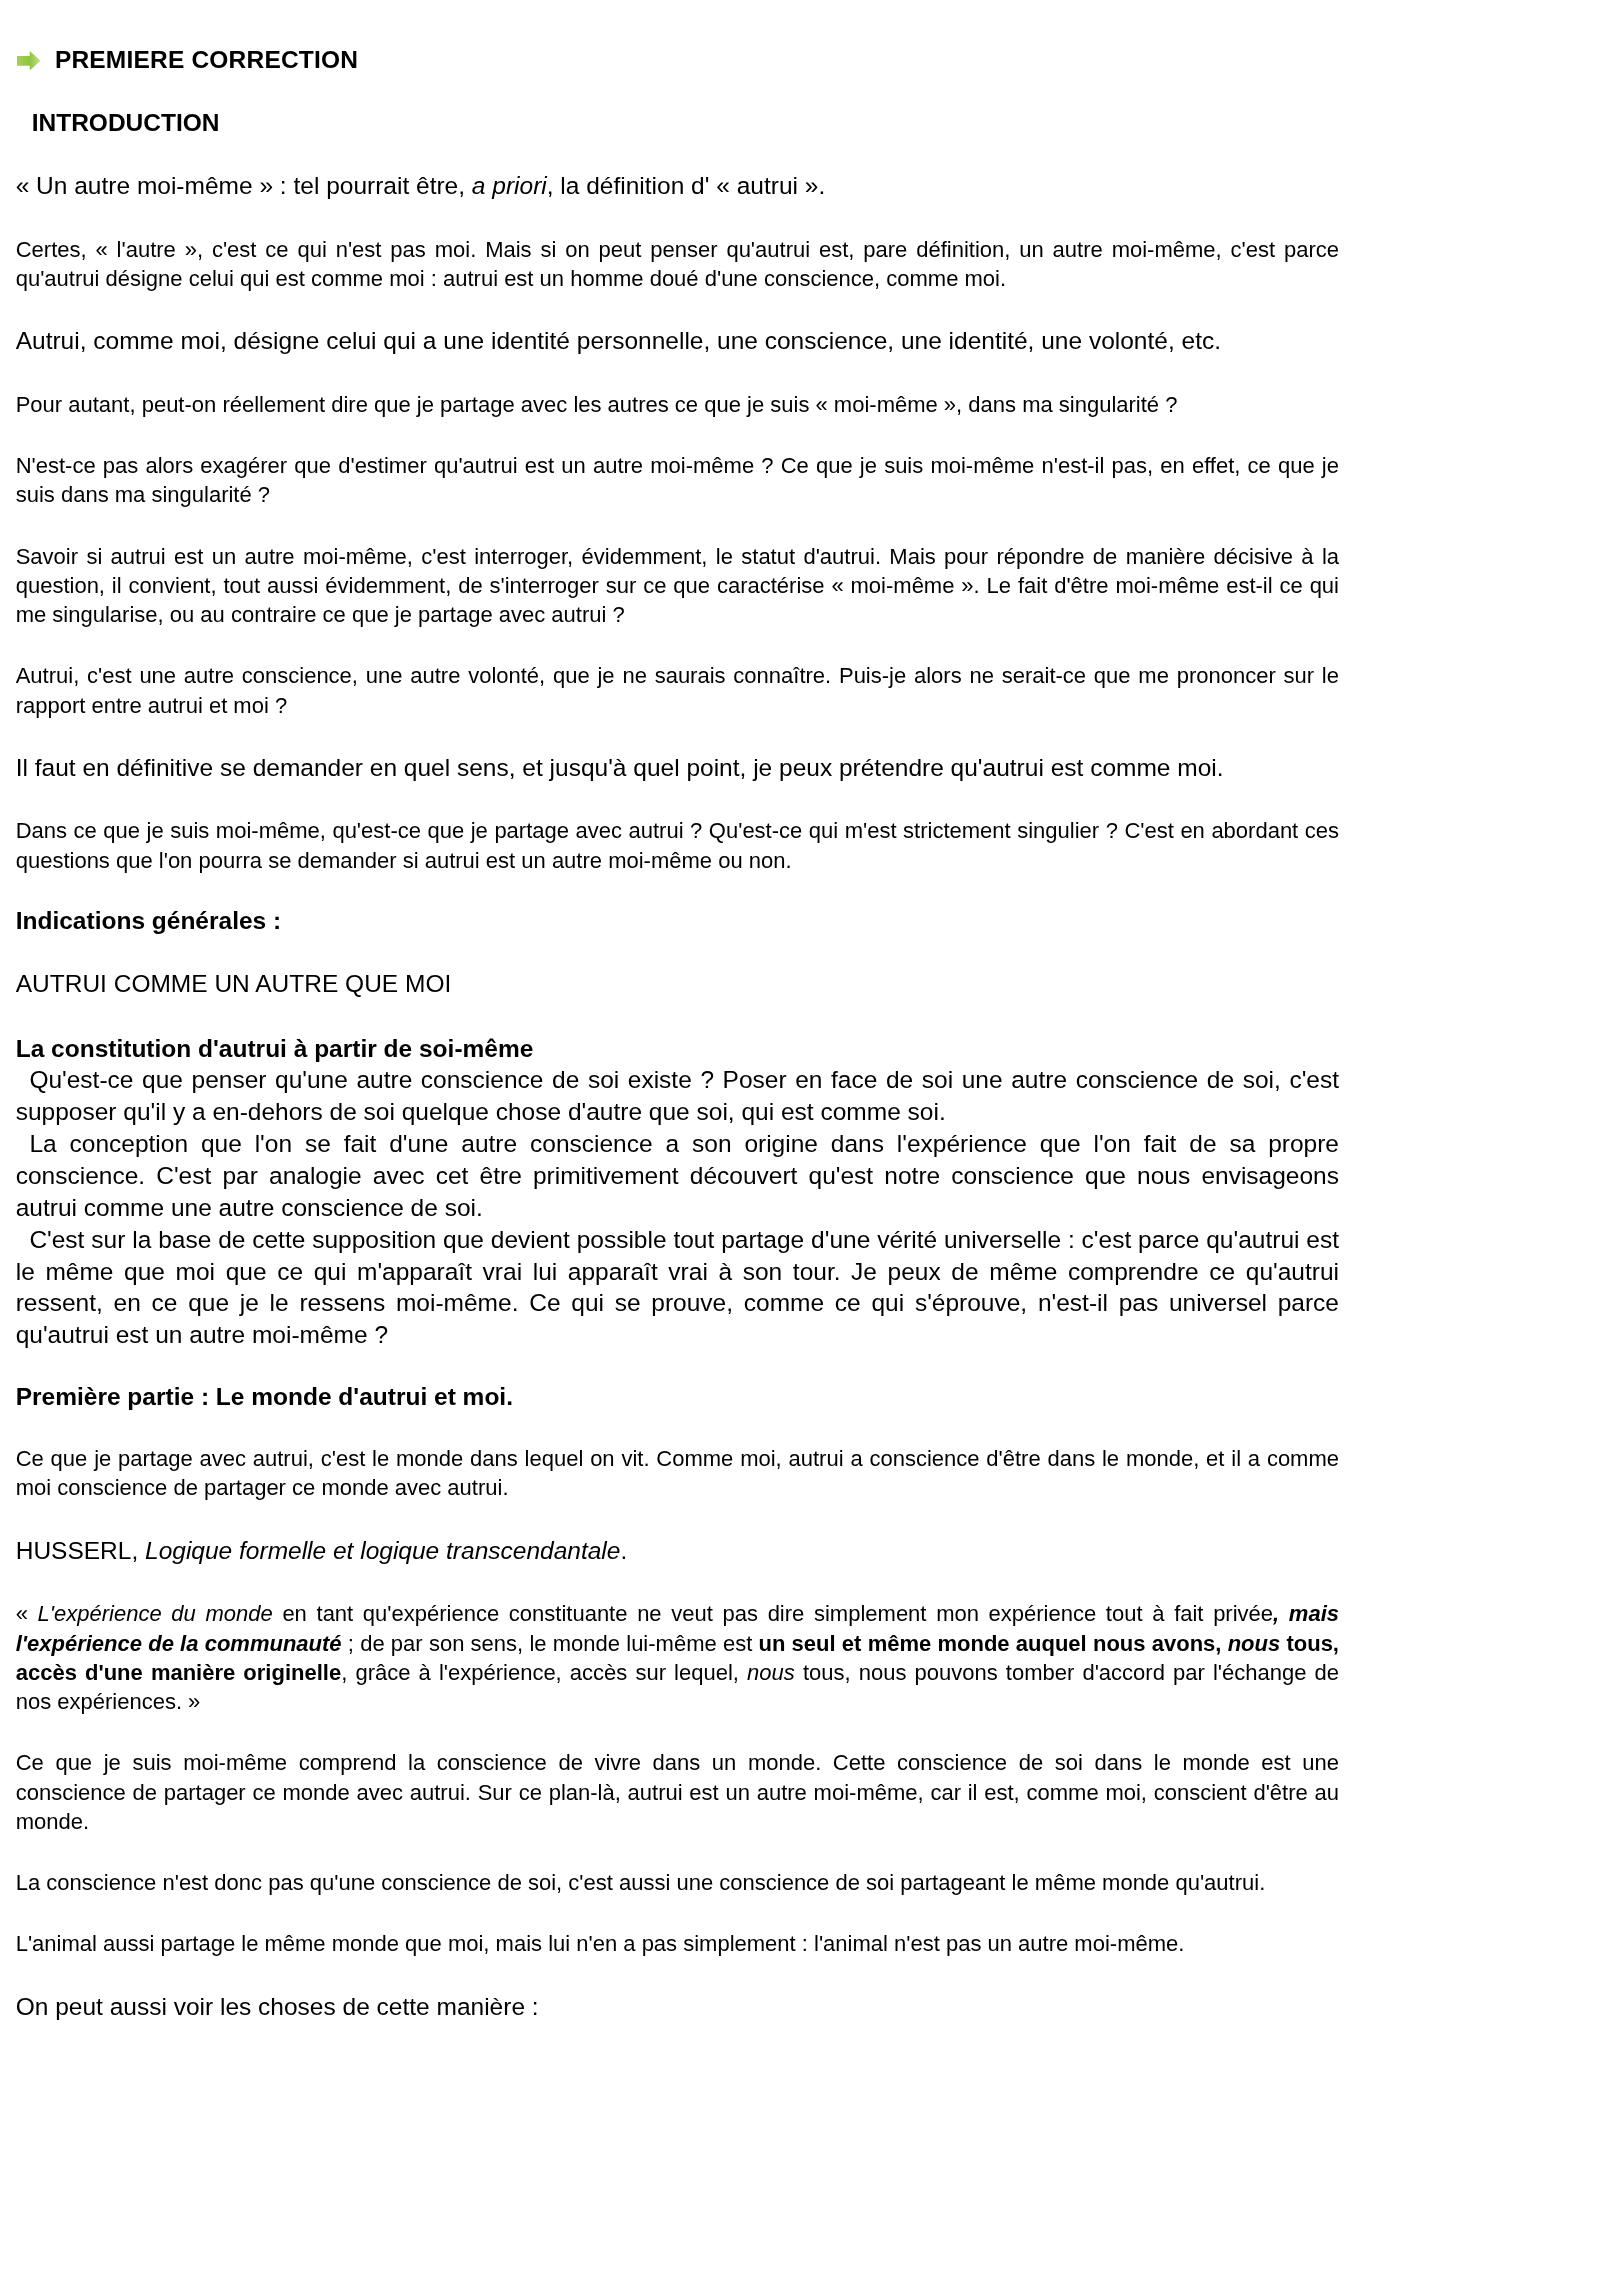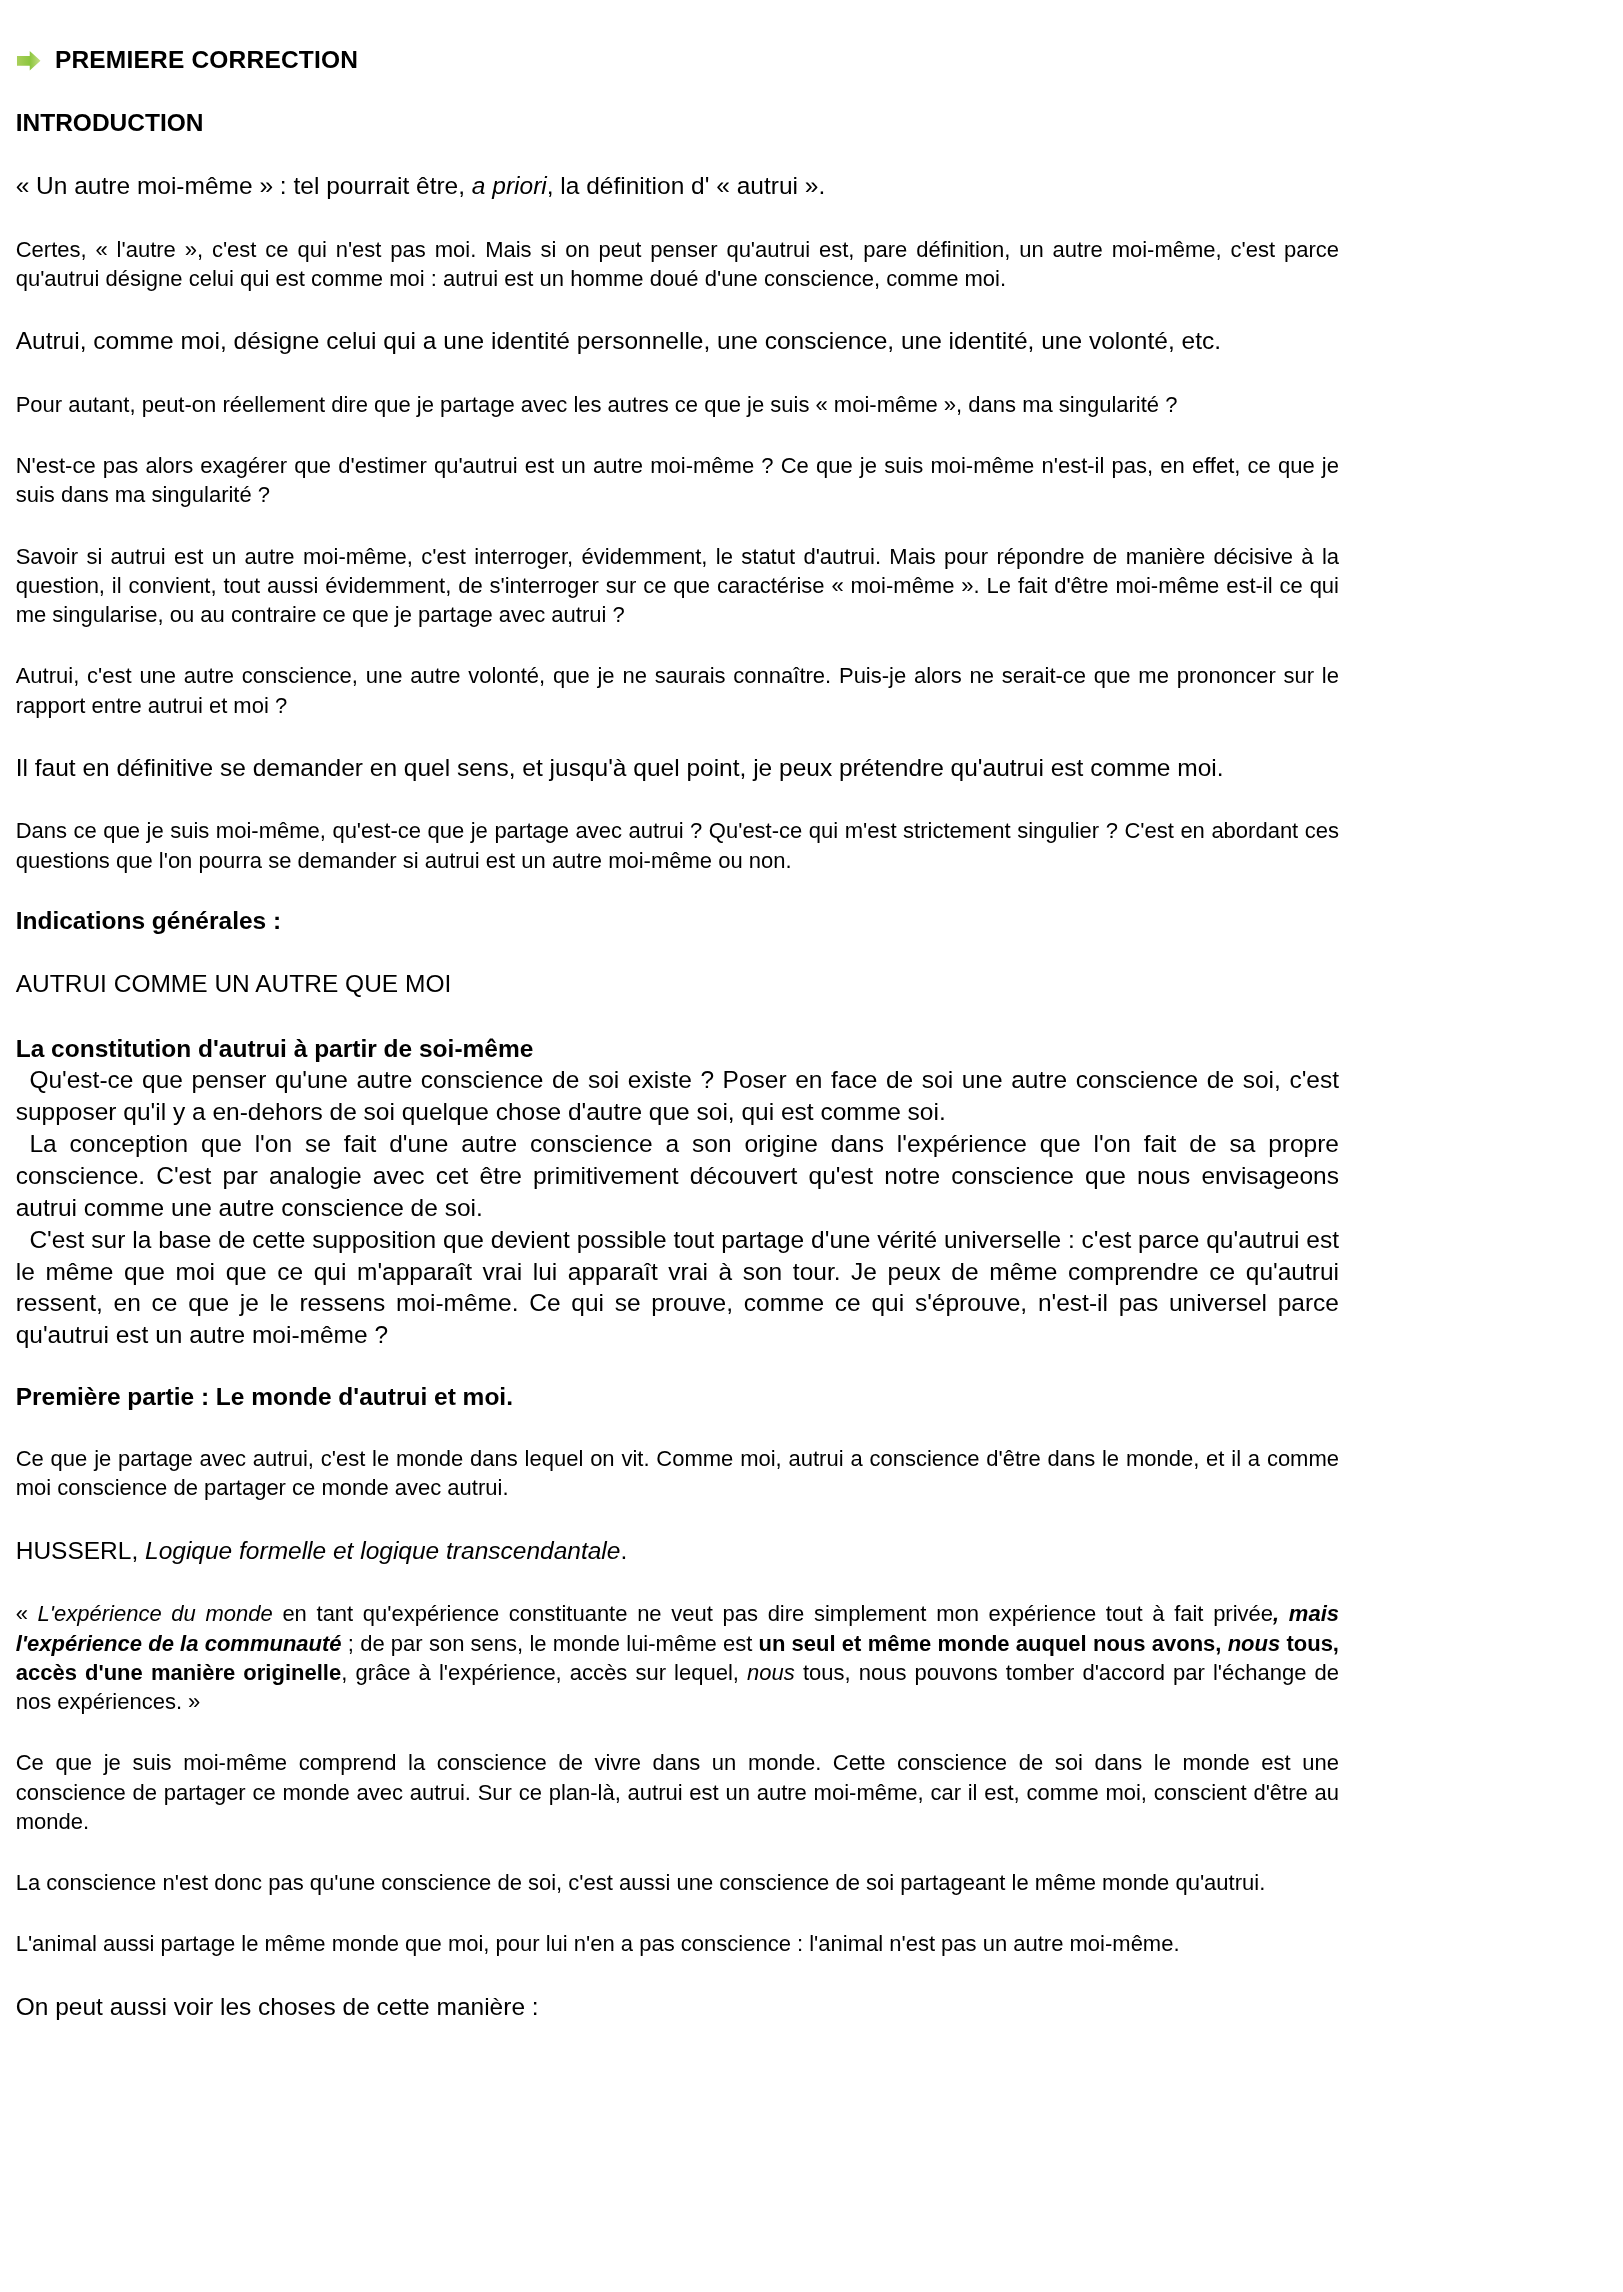--- a/index.html
+++ b/index.html
@@ -40,21 +40,21 @@
     font-weight: bold;
     letter-spacing: 0.2px;
     line-height: 1.1;
     white-space: nowrap;
   }
 
   
   h2.section-heading {
     font-size: 24.5px;
     font-weight: bold;
-    margin: 0 0 33px 0;
+    margin: 0 0 33px 16px;
     line-height: 1.15;
   }
   h3.sub-heading {
     font-size: 24.5px;
     font-weight: bold;
     margin: 0 0 33px 0;
     line-height: 1.15;
   }
 
   
@@ -153,18 +153,18 @@
   <p class="body-par">Ce que je partage avec autrui, c'est le monde dans lequel on vit. Comme moi, autrui a conscience d'être dans le monde, et il a comme moi conscience de partager ce monde avec autrui.</p>
 
   <p class="plain-par"><span>HUSSERL, </span><em>Logique formelle et logique transcendantale</em><span>.</span></p>
 
   <p class="body-par"><span>« </span><em>L'expérience du monde</em><span> en tant qu'expérience constituante ne veut pas dire simplement mon expérience tout à fait privée</span><strong class="bi">, mais l'expérience de la communauté</strong><span> ; de par son sens, le monde lui-même est </span><strong>un seul et même monde auquel nous avons, </strong><strong class="bi">nous</strong><strong> tous, accès d'une manière originelle</strong><span>, grâce à l'expérience, accès sur lequel, </span><em>nous</em><span> tous, nous pouvons tomber d'accord par l'échange de nos expériences. »</span></p>
 
   <p class="body-par">Ce que je suis moi-même comprend la conscience de vivre dans un monde. Cette conscience de soi dans le monde est une conscience de partager ce monde avec autrui. Sur ce plan-là, autrui est un autre moi-même, car il est, comme moi, conscient d'être au monde.</p>
 
   <p class="body-par">La conscience n'est donc pas qu'une conscience de soi, c'est aussi une conscience de soi partageant le même monde qu'autrui.</p>
 
-  <p class="body-par">L'animal aussi partage le même monde que moi, pour lui n'en a pas conscience : l'animal n'est pas un autre moi-même.</p>
+  <p class="body-par">L'animal aussi partage le même monde que moi, mais lui n'en a pas simplement : l'animal n'est pas un autre moi-même.</p>
 
   <p class="plain-par last-block">On peut aussi voir les choses de cette manière :</p>
 
 </div>
 
 
 </body></html>

